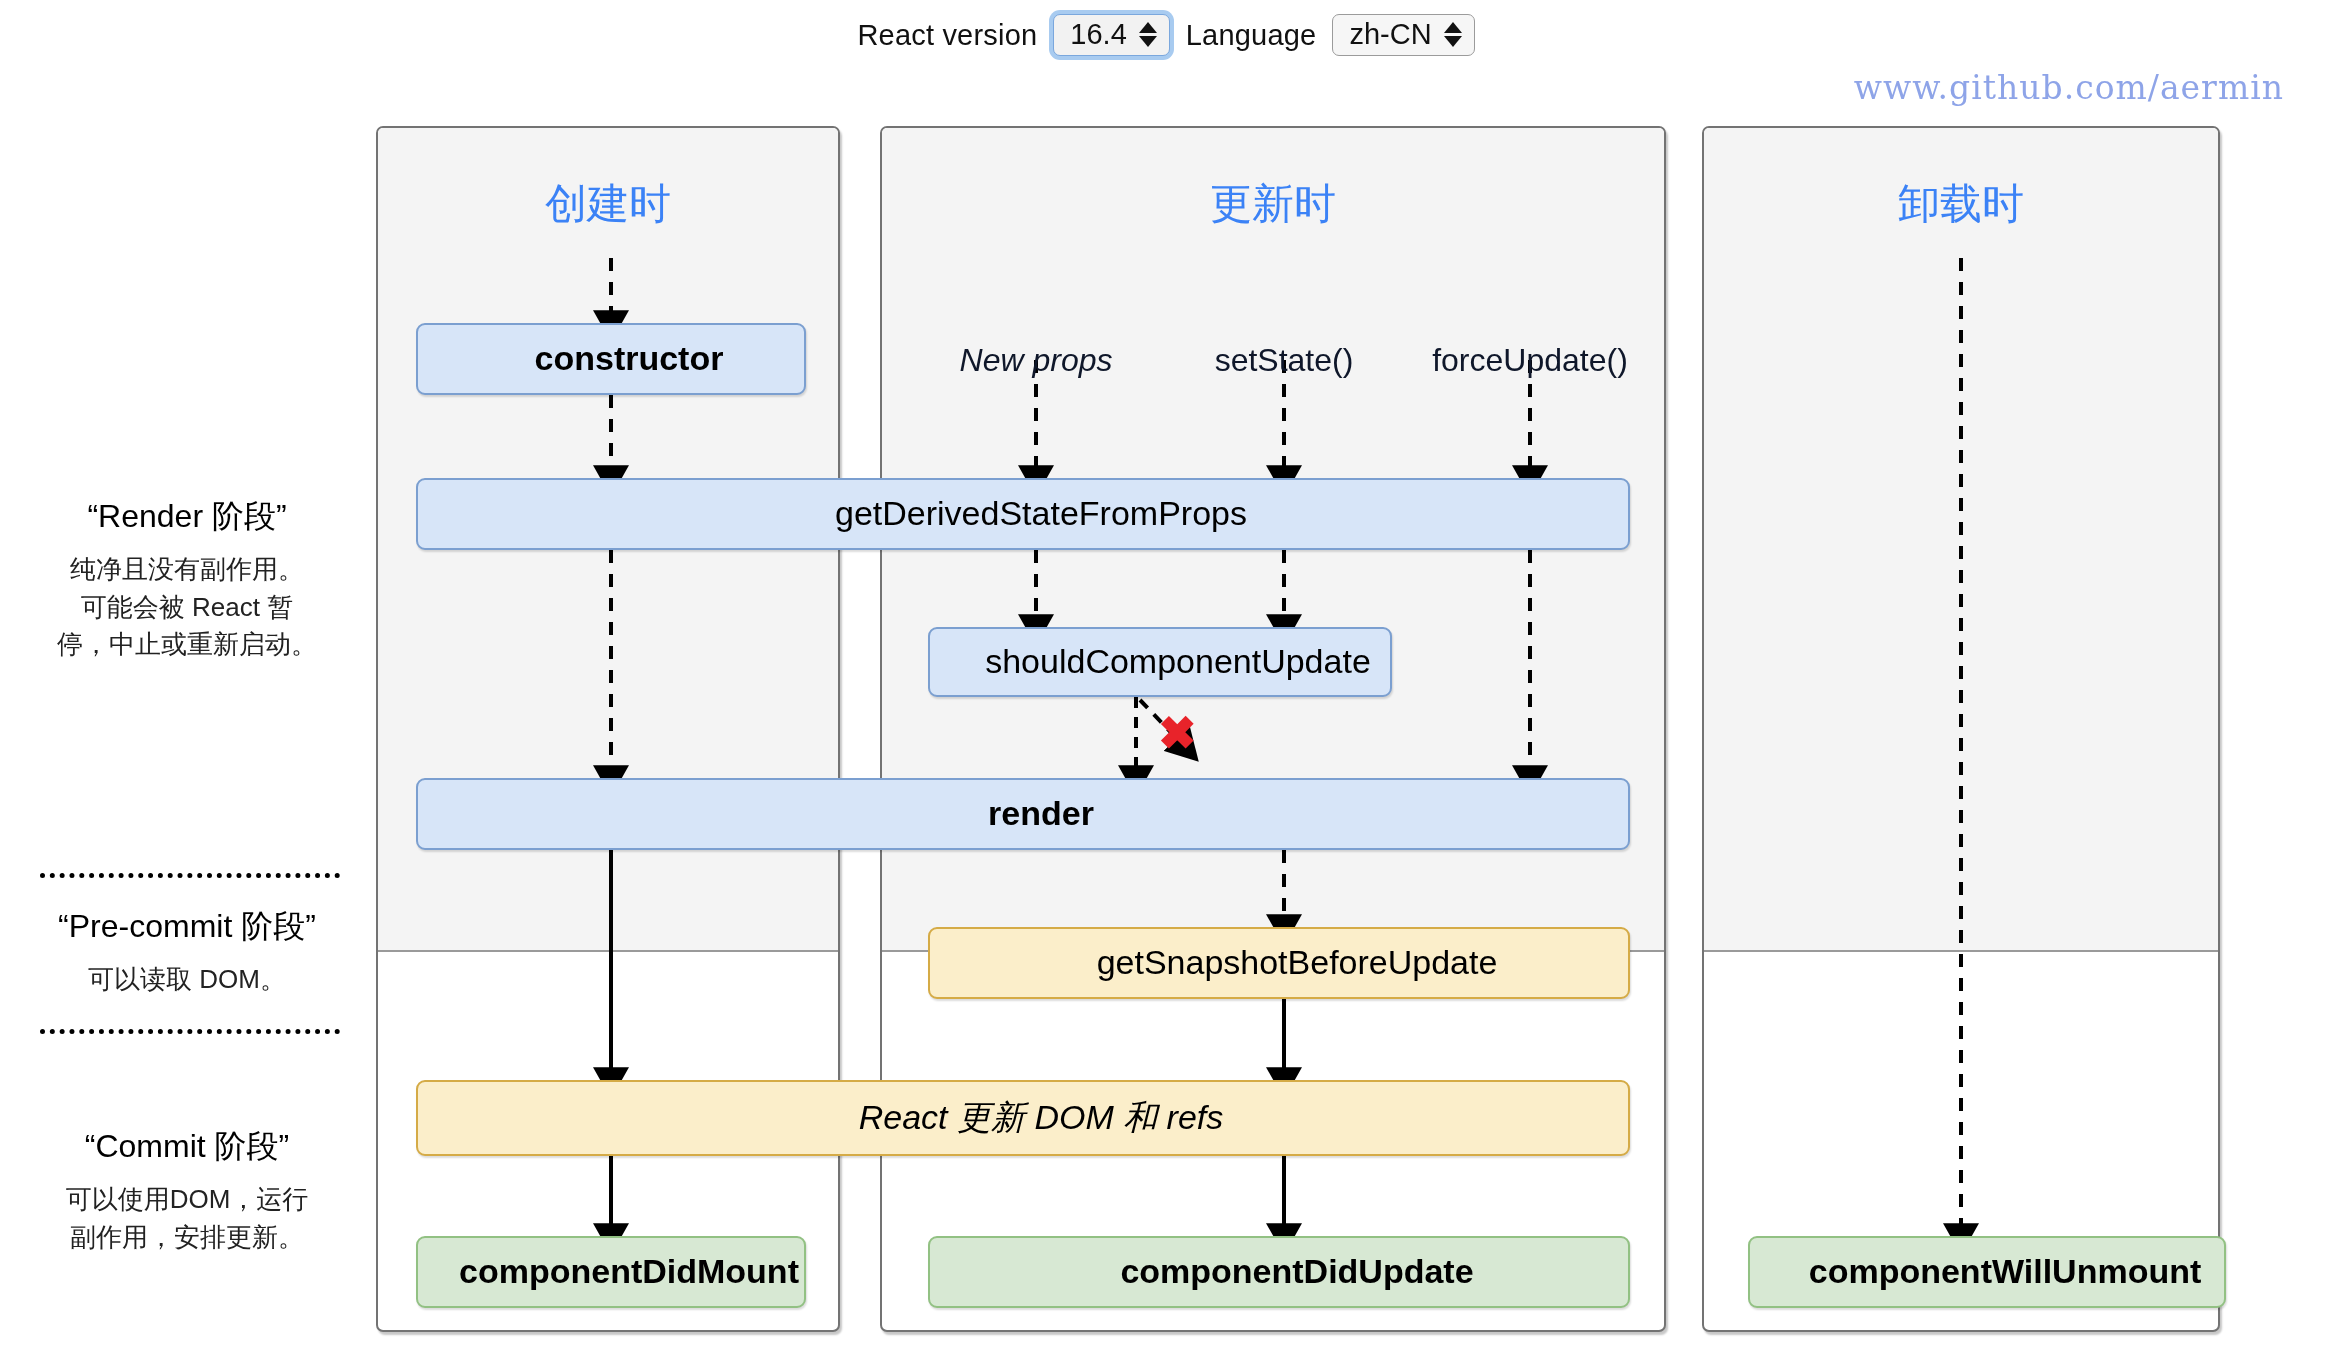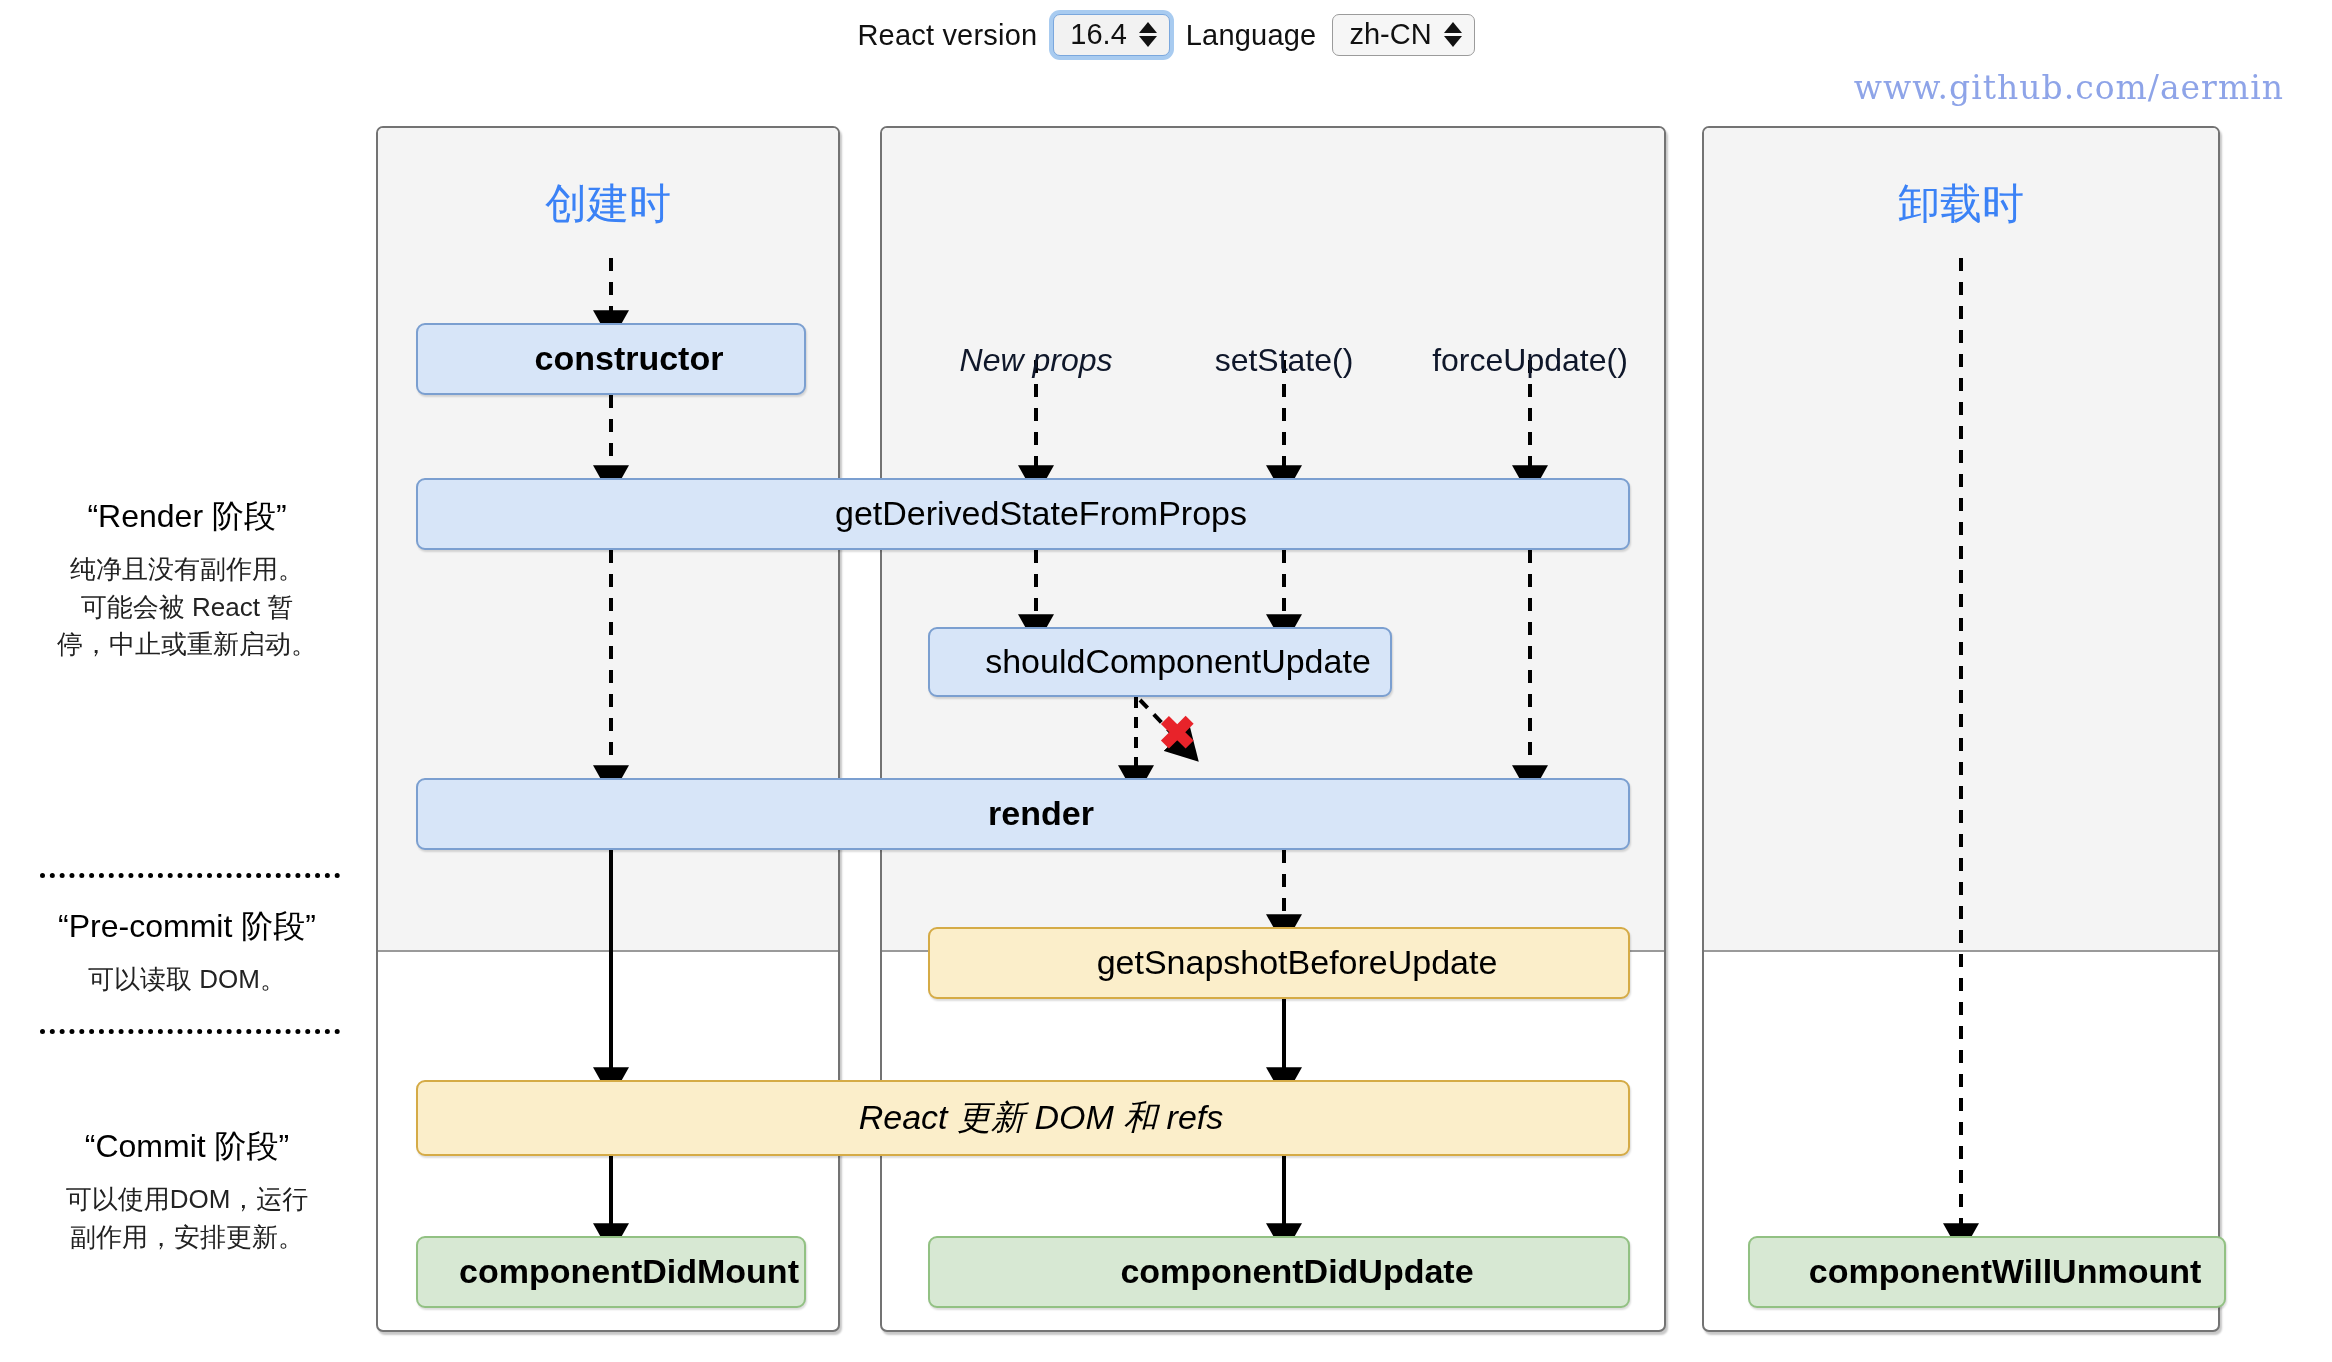--- a/index.html
+++ b/index.html
@@ -232,20 +232,21 @@
 
 <div class="watermark">www.github.com/aermin</div>
 
 <div class="panel" id="panel-mount">
   <div class="grey-zone" style="height:824px;"></div>
   <div class="panel-title" style="top:48px;">创建时</div>
 </div>
 
 <div class="panel" id="panel-update">
   <div class="grey-zone" style="height:824px;"></div>
+  <div class="panel-title" style="top:48px;">更新时</div>
 </div>
 
 <div class="panel" id="panel-unmount">
   <div class="grey-zone" style="height:824px;"></div>
   <div class="panel-title" style="top:48px;">卸载时</div>
 </div>
 
 <svg id="wires" viewBox="0 0 2332 1362" xmlns="http://www.w3.org/2000/svg">
   <defs>
     <marker id="ah" markerWidth="9" markerHeight="9" refX="1.2" refY="4.5" orient="auto" markerUnits="strokeWidth">

